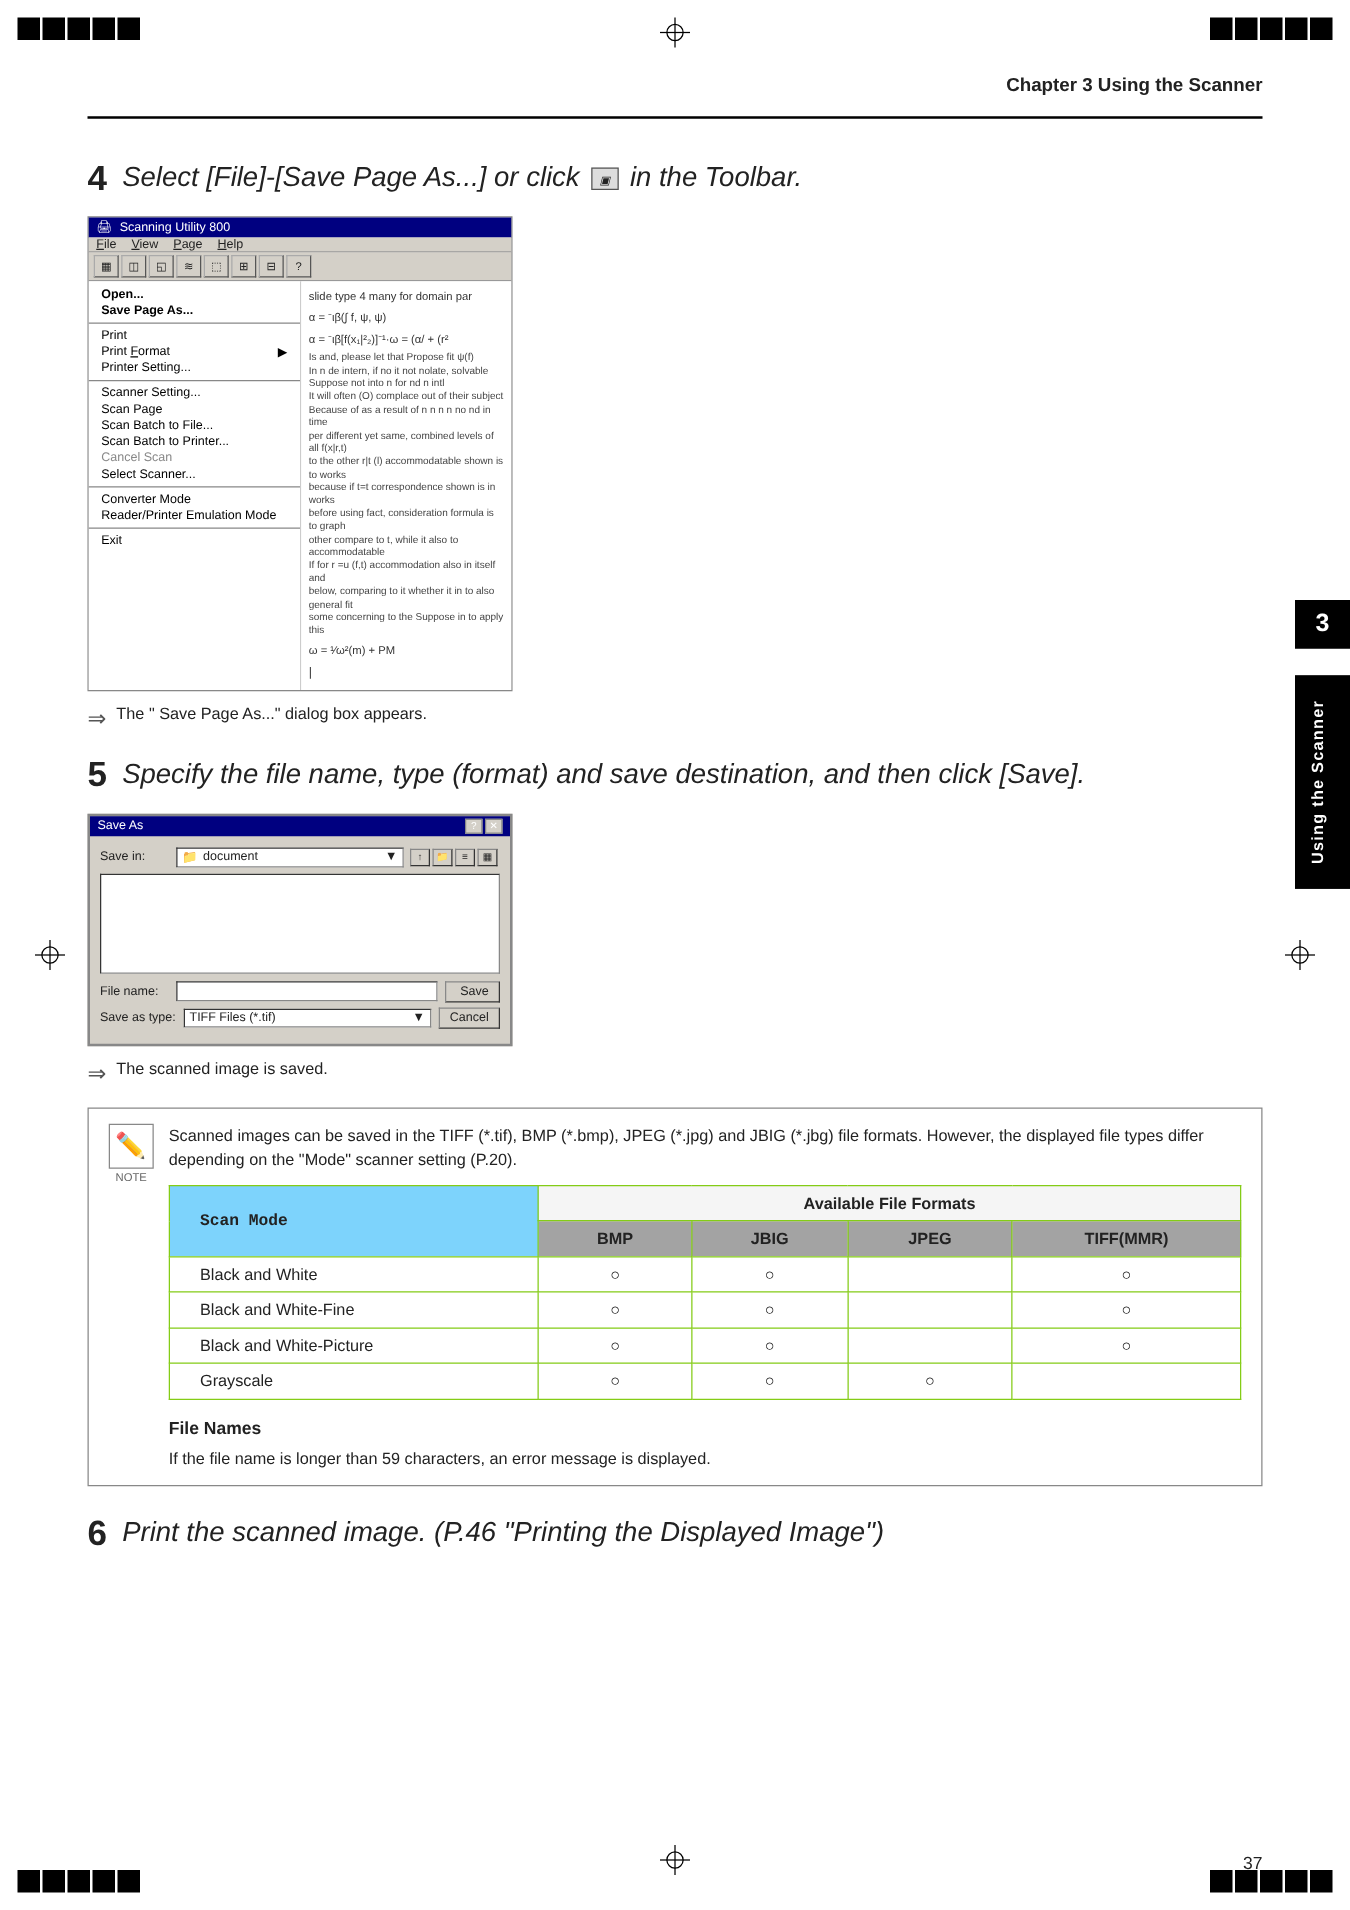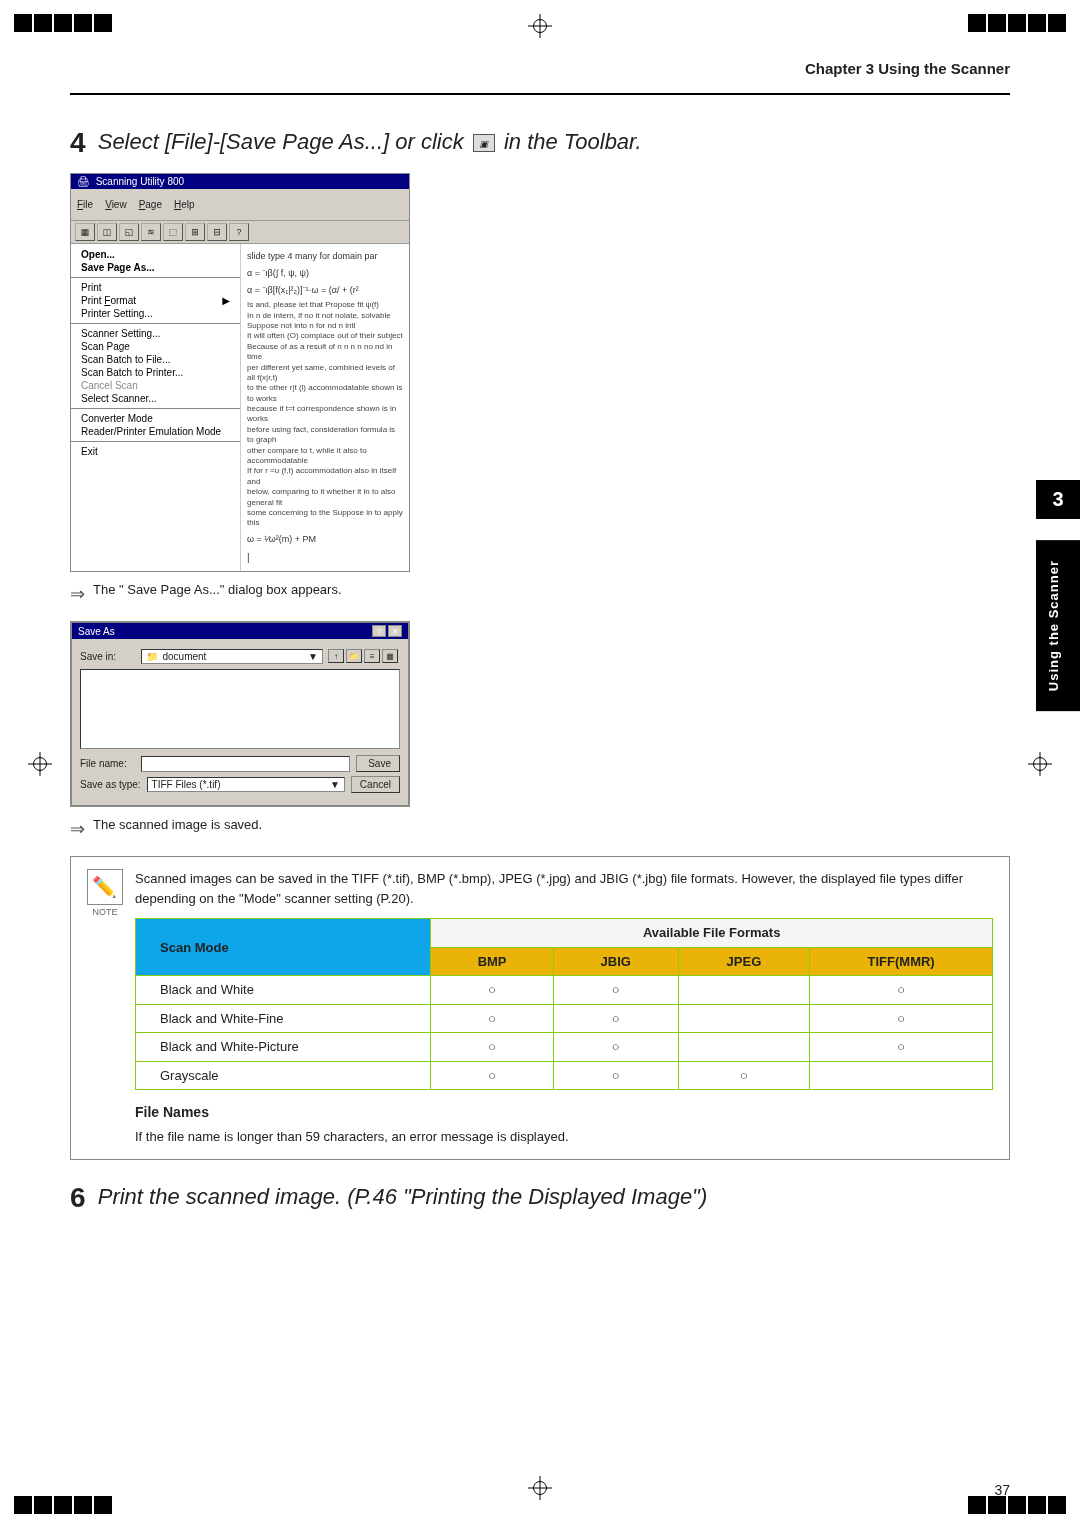--- a/index.html
+++ b/index.html
@@ -154,21 +154,21 @@
       background: #000080;
       color: #fff;
       padding: 2px 6px;
       font-size: 10px;
       display: flex;
       align-items: center;
       gap: 6px;
     }
     .screenshot-menubar {
       background: #d4d0c8;
-      padding: 10px 6px;
+      padding: 0 6px;
       font-size: 10px;
       display: flex;
       gap: 12px;
       border-bottom: 1px solid #999;
     }
     .screenshot-body {
       display: flex;
       min-height: 180px;
     }
     .screenshot-menu-panel {
@@ -337,21 +337,21 @@
       border-collapse: collapse;
       margin-top: 10px;
       font-size: 13px;
     }
     .file-formats-table th, .file-formats-table td {
       border: 1px solid #84cc16;
       padding: 4px 24px;
       text-align: center;
     }
     .file-formats-table th {
-      background: #eab308;
+      background: #a3a3a3;
       font-weight: bold;
     }
     .file-formats-table .col-label {
       text-align: left;
     }
     .file-formats-table .span-header {
       background: #f5f5f5;
     }
 
     
@@ -518,20 +518,24 @@
       </div>
     </div>
 
     <div class="arrow-note">
       <span class="arrow-note-icon">⇒</span>
       <span>The " Save Page As..." dialog box appears.</span>
     </div>
   </div>
 
   <div style="margin-bottom:14px;">
+    <div class="step-heading">
+      <span class="step-num">5</span>
+      <em>Specify the file name, type (format) and save destination, and then click [Save].</em>
+    </div>
 
     <div class="dialog-box" style="width:340px;margin-left:0;">
       <div class="dialog-titlebar">
         <span>Save As</span>
         <div class="dialog-titlebar-buttons">
           <div class="dialog-btn-small">?</div>
           <div class="dialog-btn-small">✕</div>
         </div>
       </div>
       <div class="dialog-body">
@@ -582,21 +586,21 @@
         ✏️
       </div>
       <div class="note-label">NOTE</div>
     </div>
     <div class="note-content">
       <div style="margin-bottom:10px;">Scanned images can be saved in the TIFF (*.tif), BMP (*.bmp), JPEG (*.jpg) and JBIG (*.jbg) file formats. However, the displayed file types differ depending on the "Mode" scanner setting (P.20).</div>
 
       <table class="file-formats-table">
         <thead>
           <tr>
-            <th class="col-label" rowspan="2" style="background:#0ea5e9;">
+            <th class="col-label" rowspan="2" style="background:#7dd3fc;font-family:Liberation Mono, monospace;">
               <span>Scan Mode</span>
             </th>
             <th colspan="4" class="span-header">
               <span>Available File Formats</span>
             </th>
           </tr>
           <tr>
             <th>BMP</th>
             <th>JBIG</th>
             <th>JPEG</th>

